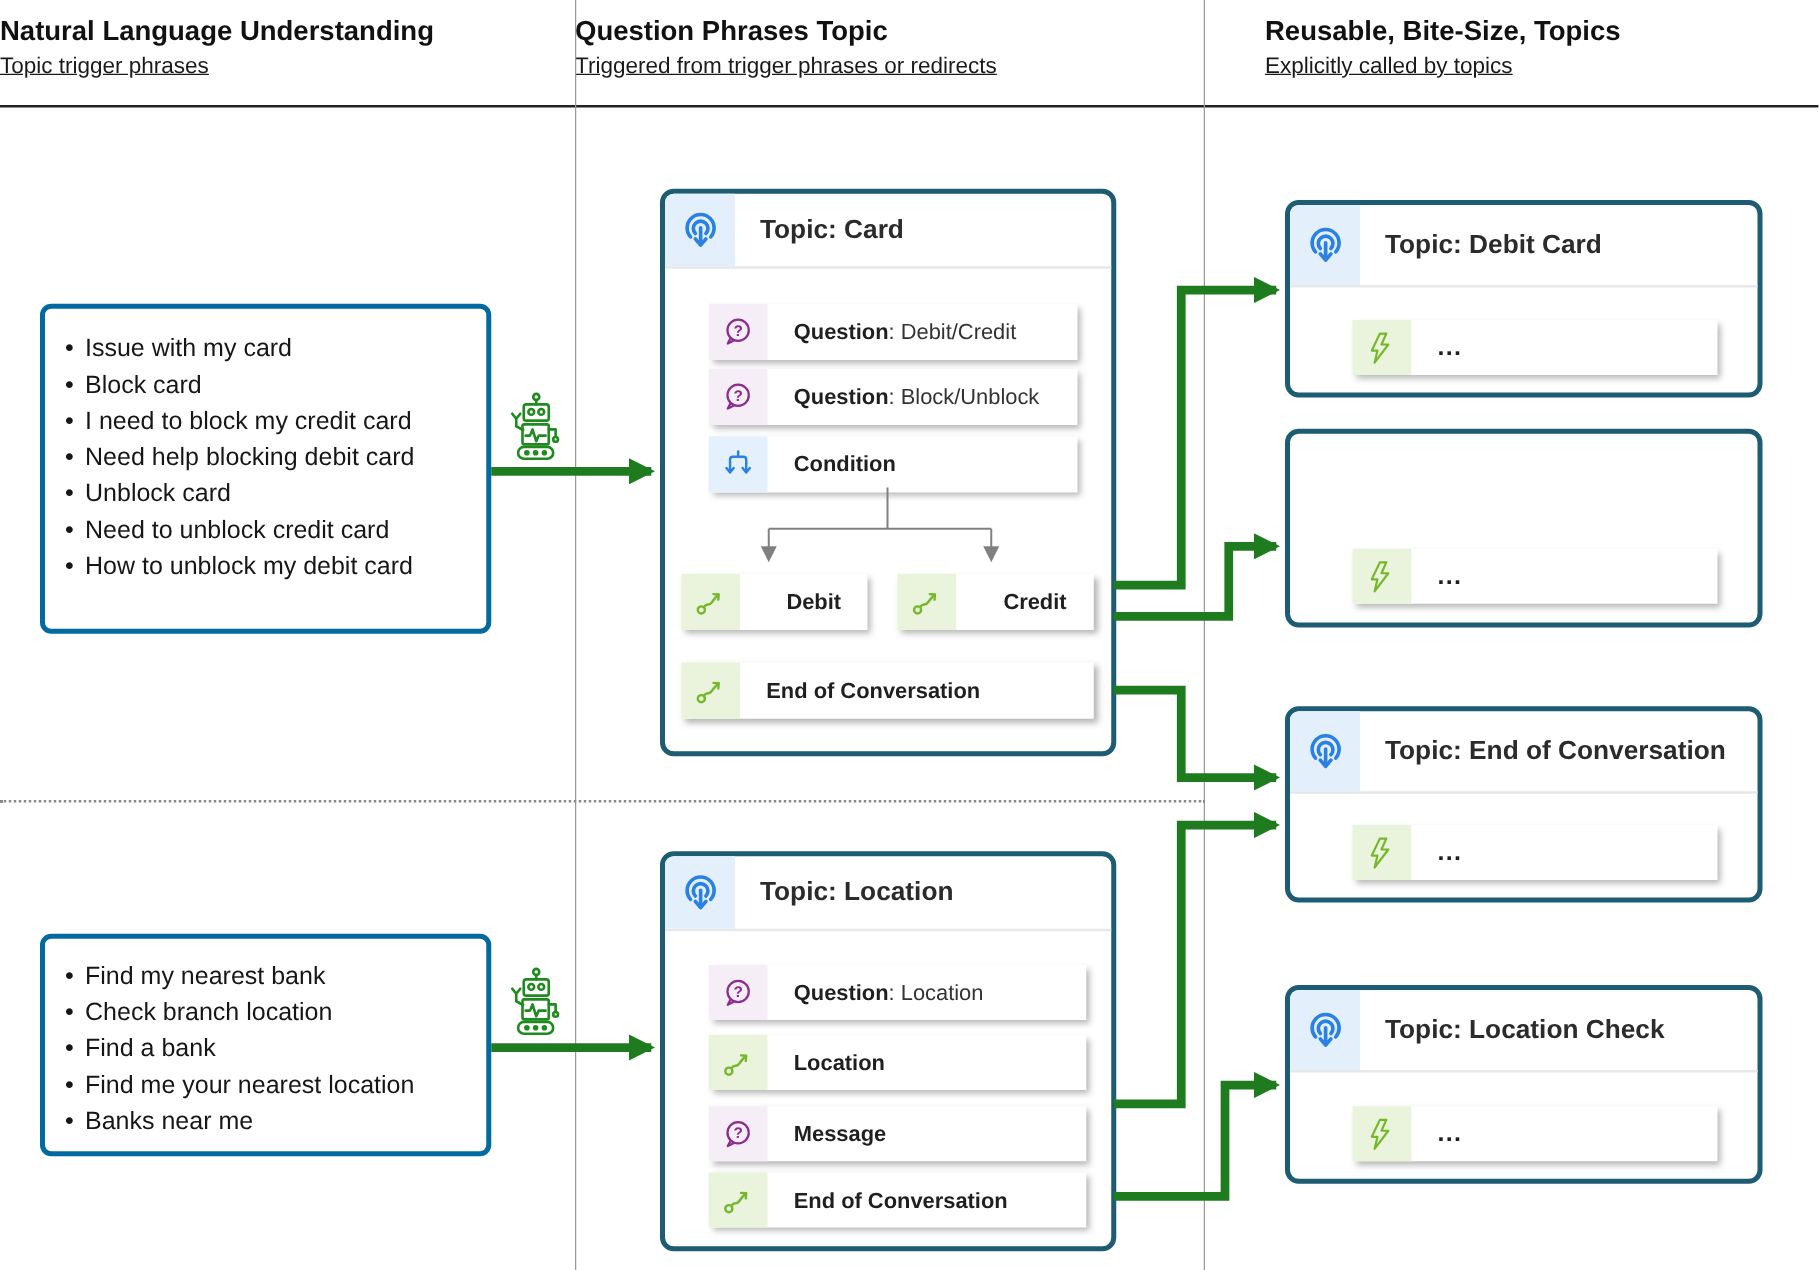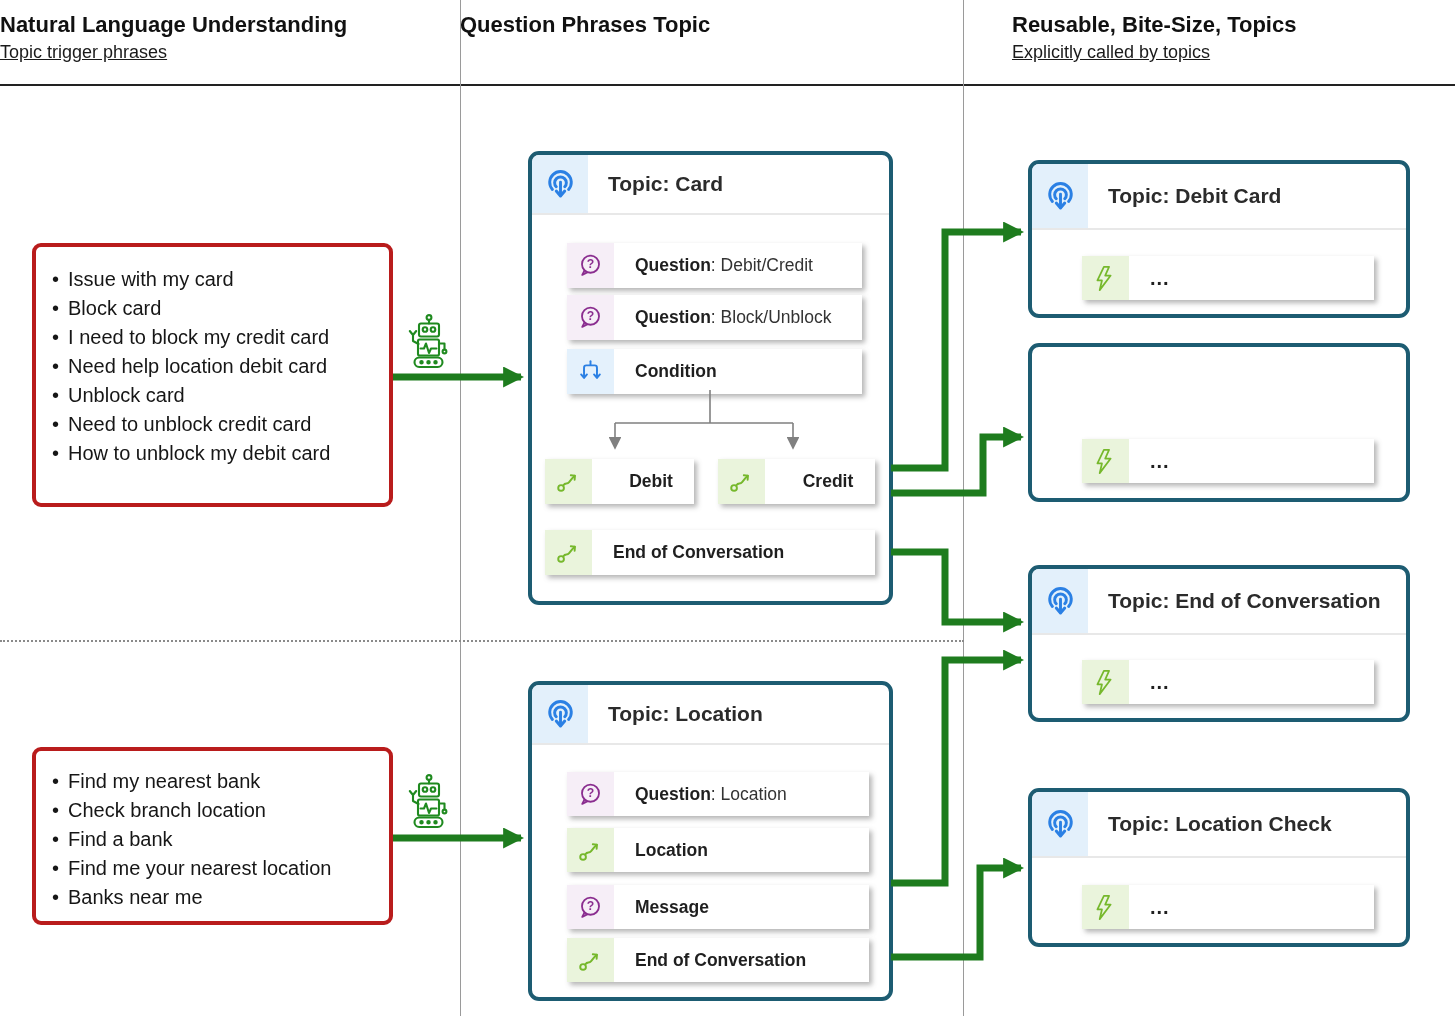--- a/index.html
+++ b/index.html
@@ -8,21 +8,21 @@
     font-family:"Liberation Sans","DejaVu Sans",sans-serif;color:#1f1f1f;background:#fff;
   }
   
   .colhead{position:absolute;top:0;height:84px;text-align:left;}
   .colhead .t{margin-top:12px;font-size:22px;font-weight:700;color:#111;}
   .colhead .s{margin-top:4px;font-size:18px;color:#1a1a1a;text-decoration:underline;}
   .toprule{position:absolute;left:0;top:84px;width:1455px;height:2px;background:#222;}
   .vdiv{position:absolute;top:0;width:1px;height:1016px;background:#9a9a9a;}
   .hdot{position:absolute;left:0;top:640px;width:964px;border-top:2px dotted #8a8a8a;}
   
-  .pbox{position:absolute;background:#fff;border:4px solid #b91c1c;border-radius:9px;box-sizing:border-box;}
+  .pbox{position:absolute;background:#fff;border:4px solid #0369a1;border-radius:9px;box-sizing:border-box;}
   .plist{list-style:none;margin:0;padding:18px 10px 0 16px;}
   .plist li{font-size:20px;line-height:29px;color:#161616;white-space:nowrap;}
   .plist li::before{content:"\2022";margin-right:9px;}
   
   .tcard{position:absolute;background:#fff;border:4px solid #1d5c72;border-radius:11px;box-sizing:border-box;}
   .thead{position:absolute;left:0;top:0;right:0;border-bottom:2px solid #e8e8e8;}
   .ticell{position:absolute;left:0;top:0;bottom:0;width:56px;background:#e3f0fb;
           display:flex;align-items:center;justify-content:center;border-top-left-radius:7px;}
   .ttitle{position:absolute;left:76px;top:0;bottom:0;display:flex;align-items:center;
           font-size:21px;font-weight:600;color:#2b2b2b;white-space:nowrap;}
@@ -103,36 +103,37 @@
       </symbol>
     </defs>
   </svg>
 
   <div class="colhead" style="left:0;width:460px">
     <div class="t">Natural Language Understanding</div>
     <div class="s">Topic trigger phrases</div>
   </div>
   <div class="colhead" style="left:460px;width:503px">
     <div class="t">Question Phrases Topic</div>
+    <div class="s">Triggered from trigger phrases or redirects</div>
   </div>
   <div class="colhead" style="left:1012px;width:492px">
     <div class="t">Reusable, Bite-Size, Topics</div>
     <div class="s">Explicitly called by topics</div>
   </div>
   <div class="toprule"></div>
   <div class="vdiv" style="left:460px"></div>
   <div class="vdiv" style="left:963px"></div>
   <div class="hdot"></div>
 
   <div class="pbox" style="left:32px;top:243px;width:361px;height:264px">
     <ul class="plist">
       <li>Issue with my card</li>
       <li>Block card</li>
       <li>I need to block my credit card</li>
-      <li>Need help location debit card</li>
+      <li>Need help blocking debit card</li>
       <li>Unblock card</li>
       <li>Need to unblock credit card</li>
       <li>How to unblock my debit card</li>
     </ul>
   </div>
   <div class="pbox" style="left:32px;top:747px;width:361px;height:178px">
     <ul class="plist" style="padding-top:16px">
       <li>Find my nearest bank</li>
       <li>Check branch location</li>
       <li>Find a bank</li>

